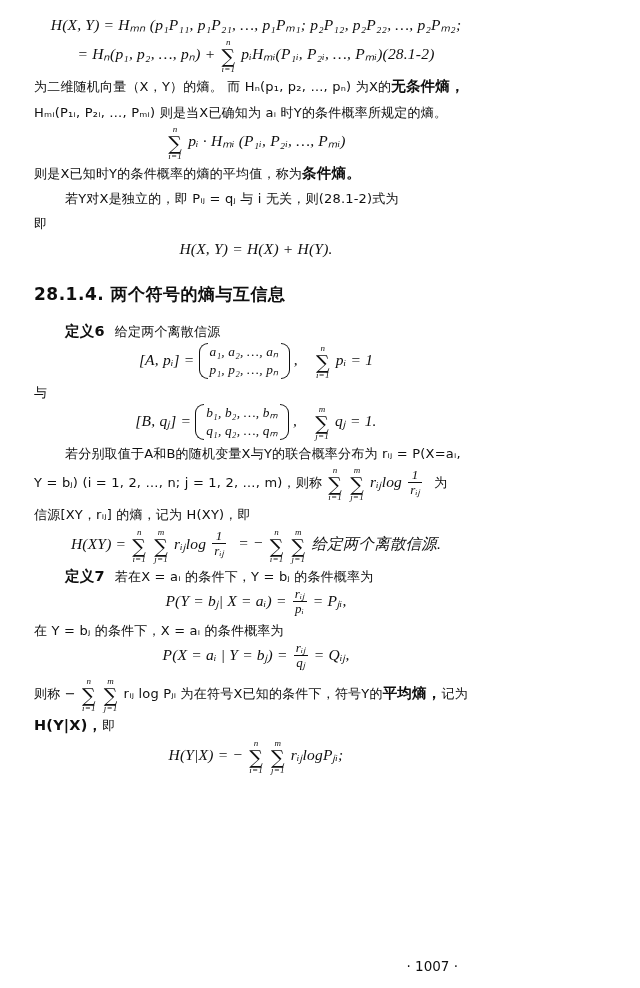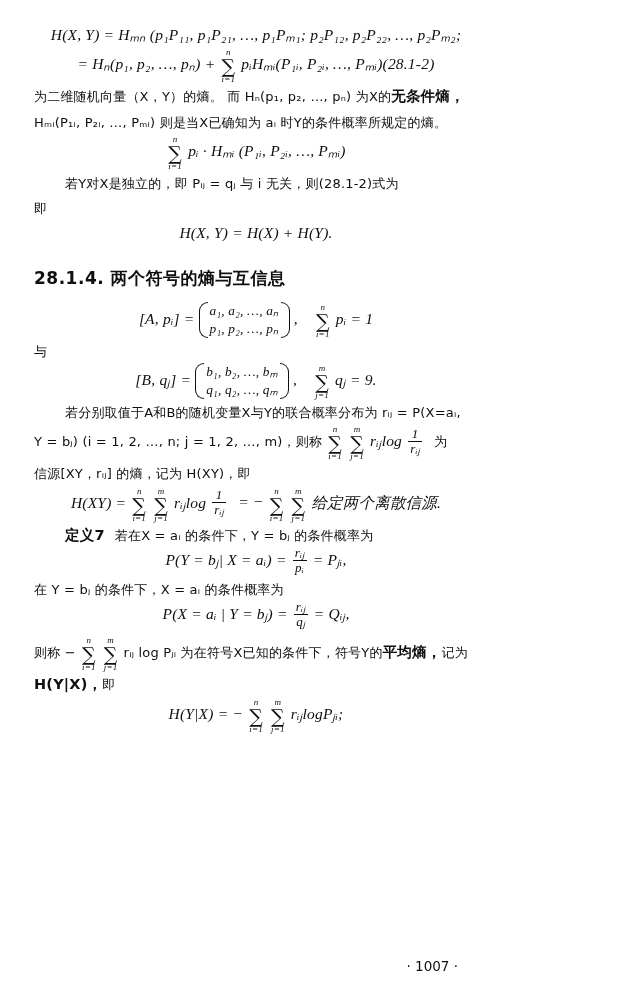--- a/index.html
+++ b/index.html
@@ -13,21 +13,21 @@
     font-family: "Liberation Serif", serif;
     color: #141414;
     position: relative;
     overflow: hidden;
   }
   .page {
     position: relative;
     width: 512px;
     height: 988px;
     box-sizing: border-box;
-    padding: 22px 34px 10px 34px;
+    padding: 12px 34px 10px 34px;
     filter: contrast(1.05);
   }
   .blk {
     margin: 0;
     line-height: 1.62;
     font-size: 15.5px;
     letter-spacing: 0.2px;
   }
   .ctr { text-align: center; }
   .ind { text-indent: 2em; }
@@ -134,33 +134,40 @@
 
   <p class="blk ctr">
     <span class="sum">
       <span class="top">n</span>
       <span class="sig">∑</span>
       <span class="bot">i=1</span>
     </span>
     <span class="it">pᵢ · Hₘᵢ (P₁ᵢ, P₂ᵢ, …, Pₘᵢ)</span>
   </p>
 
+  <p class="blk noind flushleft">
+    <span class="cn">则是X已知时Y的条件概率的熵的平均值，称为</span><span class="bcn">条件熵。</span>
+  </p>
   <p class="blk ind flushleft">
     <span class="cn">若Y对X是独立的，即 Pᵢⱼ = qⱼ 与 i 无关，则(28.1-2)式为</span>
   </p>
 
   <p class="blk noind flushleft">
     <span class="cn">即</span>
   </p>
   <p class="blk ctr">
     <span class="it">H(X, Y) = H(X) + H(Y).</span>
   </p>
 
   <h2 class="section-title">28.1.4. 两个符号的熵与互信息</h2>
 
+  <p class="blk ind flushleft">
+    <span class="bcn">定义6</span>
+    <span class="cn sp-s">给定两个离散信源</span>
+  </p>
 
   <p class="blk ctr">
     <span class="it">[A, pᵢ] =</span>
     <span class="mat">
       <span class="row it">a₁, a₂, …, aₙ</span>
       <span class="row it">p₁, p₂, …, pₙ</span>
     </span>
     <span class="it">,</span>
     <span class="sum sp-l">
       <span class="top">n</span>
@@ -179,21 +186,21 @@
     <span class="mat">
       <span class="row it">b₁, b₂, …, bₘ</span>
       <span class="row it">q₁, q₂, …, qₘ</span>
     </span>
     <span class="it">,</span>
     <span class="sum sp-l">
       <span class="top">m</span>
       <span class="sig">∑</span>
       <span class="bot">j=1</span>
     </span>
-    <span class="it">qⱼ = 9.</span>
+    <span class="it">qⱼ = 1.</span>
   </p>
 
   <p class="blk ind flushleft">
     <span class="cn">若分别取值于A和B的随机变量X与Y的联合概率分布为 rᵢⱼ = P(X=aᵢ,</span>
   </p>
   <p class="blk noind flushleft">
     <span class="cn">Y = bⱼ) (i = 1, 2, …, n; j = 1, 2, …, m)，则称</span>
     <span class="sum">
       <span class="top">n</span>
       <span class="sig">∑</span>

